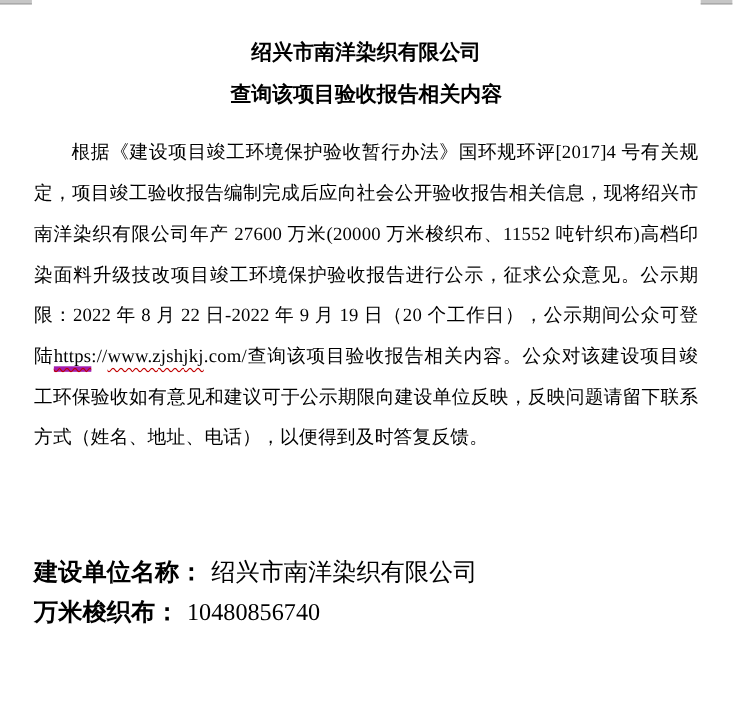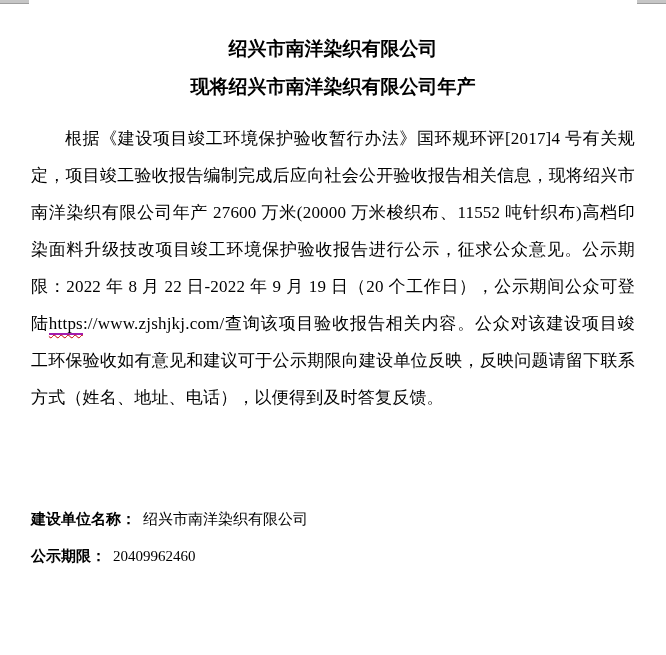--- a/index.html
+++ b/index.html
@@ -39,60 +39,61 @@
     margin: 14px 31px 0 31px;
     font-size: 17px;
     line-height: 37px;
     text-align: justify;
     text-indent: 2em;
     letter-spacing: 0.2px;
   }
 
   
   .url-scheme {
-    border-bottom: 2px solid #a21caf;
+    border-bottom: 5px solid #a21caf;
     text-decoration: underline;
     text-decoration-style: wavy;
     text-decoration-color: #c00000;
     text-decoration-thickness: 1px;
     text-underline-offset: 5px;
   }
   .url-host {
+    text-decoration: underline;
     text-decoration-style: wavy;
     text-decoration-color: #c00000;
     text-decoration-thickness: 1px;
     text-underline-offset: 5px;
   }
 
   .contact-block {
     margin: 85px 31px 0 31px;
-    font-size: 15px;
+    font-size: 22px;
     line-height: 37px;
   }
   .contact-row { white-space: nowrap; }
   .contact-label { font-weight: bold; }
   .contact-value { margin-left: 7px; }
 </style>
 </head>
 <body>
 
 <div class="chrome-bar left"></div>
 <div class="chrome-bar right"></div>
 
 <div>
 
   <div class="doc-title">
     <div class="t-line">绍兴市南洋染织有限公司</div>
-    <div class="t-line">现将绍兴市南洋染织有限公司年产</div>
+    <div class="t-line">查询该项目验收报告相关内容</div>
   </div>
 
   <p class="notice-para"><span>根据《建设项目竣工环境保护验收暂行办法》国环规环评[2017]4 号有关规定，项目竣工验收报告编制完成后应向社会公开验收报告相关信息，现将绍兴市南洋染织有限公司年产 27600 万米(20000 万米梭织布、11552 吨针织布)高档印染面料升级技改项目竣工环境保护验收报告进行公示，征求公众意见。公示期限：2022 年 8 月 22 日-2022 年 9 月 19 日（20 个工作日），公示期间公众可登陆</span><span class="url-scheme">https</span><span>://</span><span class="url-host">www.zjshjkj</span><span>.com/</span><span>查询该项目验收报告相关内容。公众对该建设项目竣工环保验收如有意见和建议可于公示期限向建设单位反映，反映问题请留下联系方式（姓名、地址、电话），以便得到及时答复反馈。</span></p>
 
   <div class="contact-block">
     <div class="contact-row">
       <span class="contact-label">建设单位名称：</span><span class="contact-value">绍兴市南洋染织有限公司</span>
     </div>
     <div class="contact-row">
-      <span class="contact-label">公示期限：</span><span class="contact-value">20409962460</span>
+      <span class="contact-label">万米梭织布：</span><span class="contact-value">10480856740</span>
     </div>
   </div>
 
 </div>
 
 </body></html>

